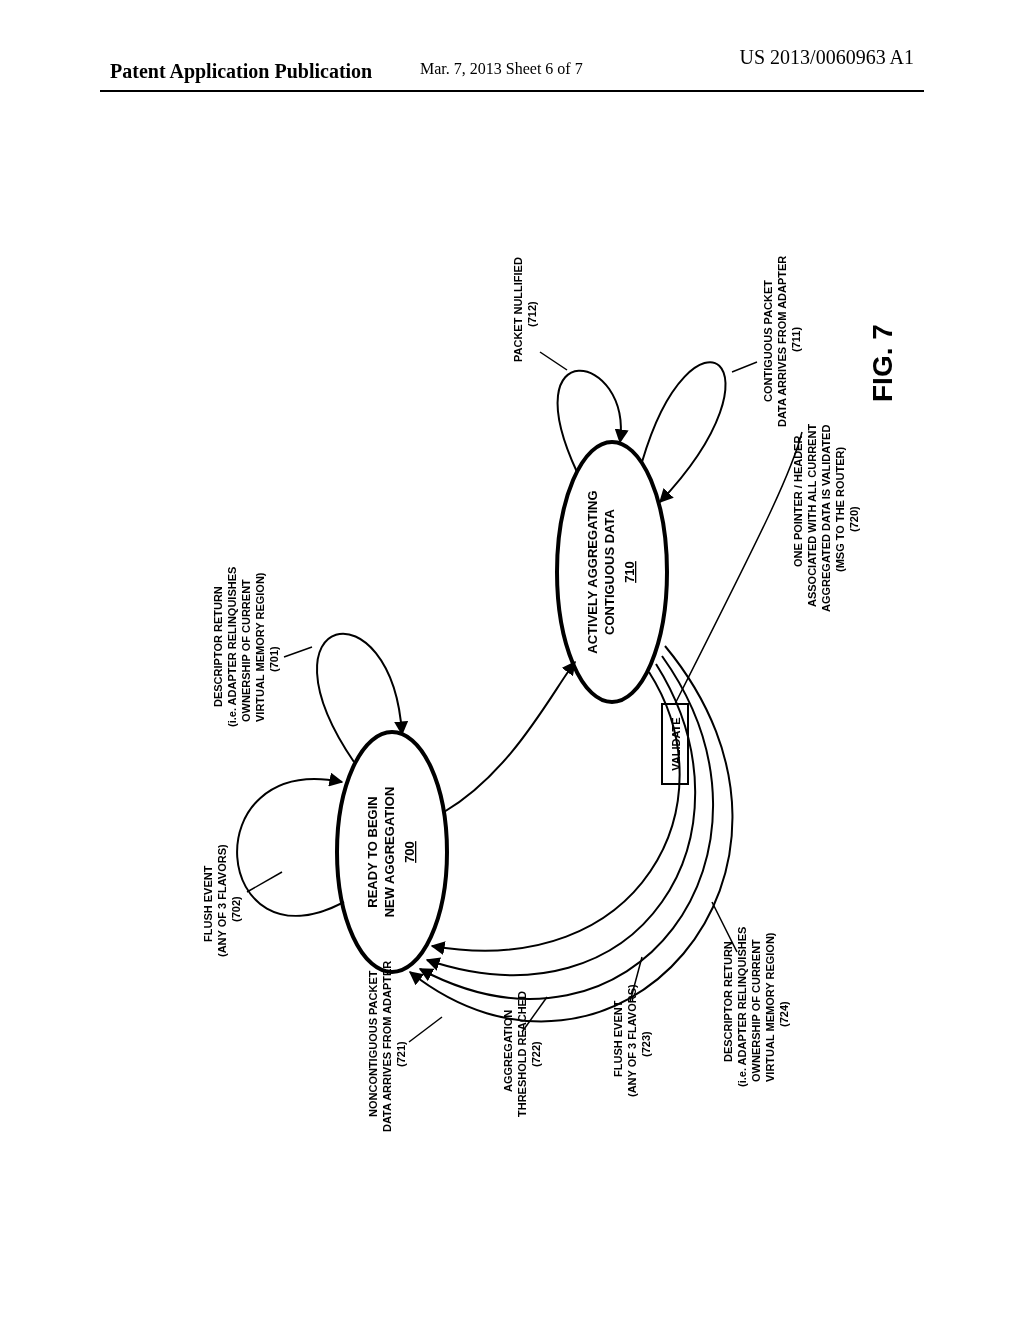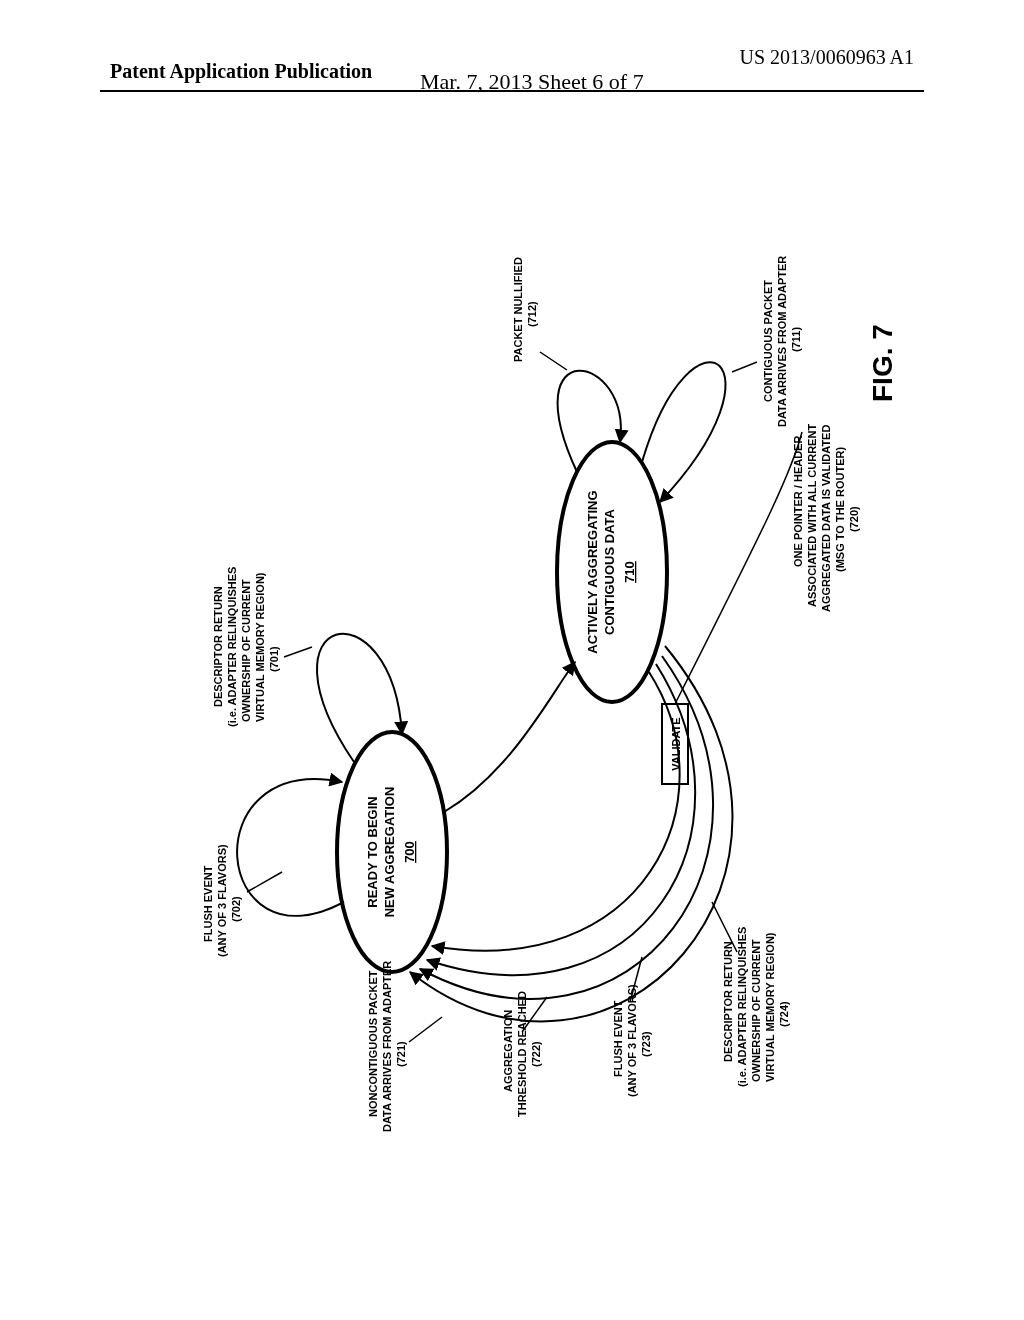--- a/index.html
+++ b/index.html
@@ -20,22 +20,21 @@
     position: absolute;
     top: 60px;
     left: 110px;
     font-weight: bold;
     font-size: 20px;
   }
   .header-mid {
     position: absolute;
     top: 60px;
     left: 420px;
-    font-size: 22px;
-    margin-top: 9px;
+    font-size: 16px;
   }
   .header-right {
     position: absolute;
     top: 46px;
     right: 110px;
     font-weight: normal;
     font-size: 20px;
   }
   .hr {
     position: absolute;

